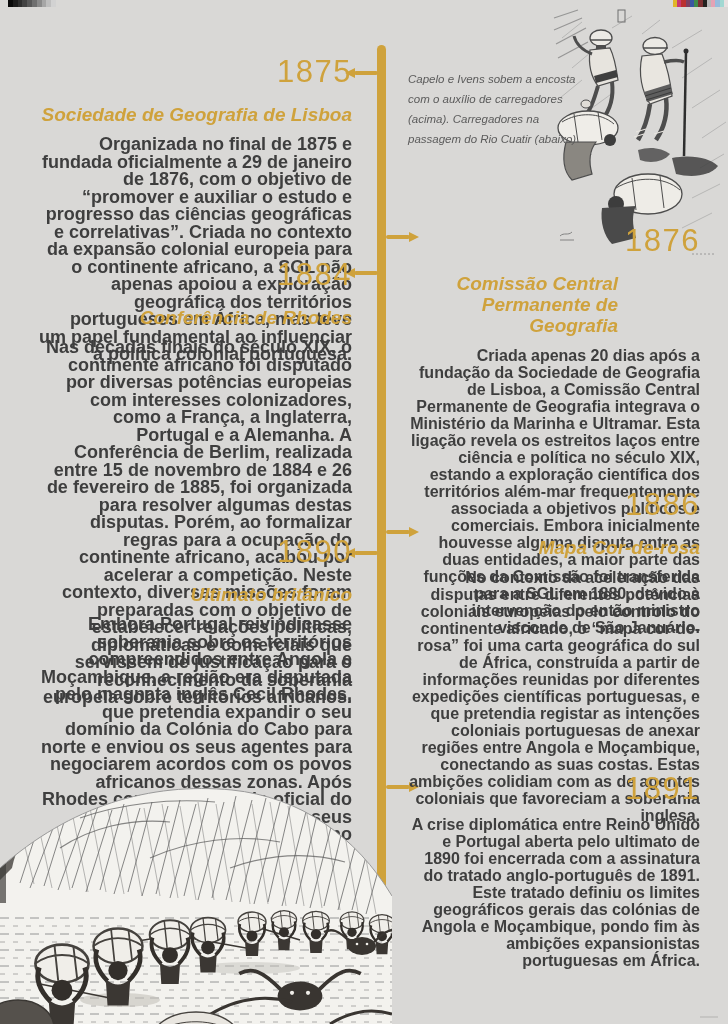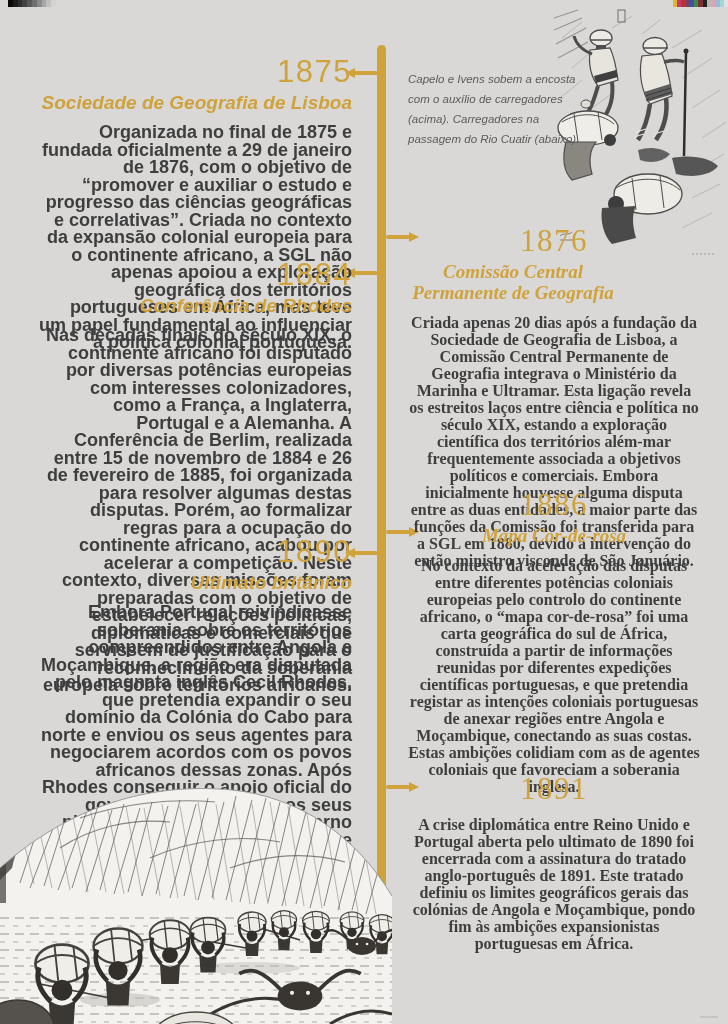--- a/index.html
+++ b/index.html
@@ -22,25 +22,25 @@
   .arrow .head{position:absolute;top:0;width:0;height:0;border-top:5px solid transparent;border-bottom:5px solid transparent;}
   .arrow-left{left:345px;}
   .arrow-left .shaft{left:9px;}
   .arrow-left .head{left:0;border-right:10px solid #cfa23c;}
   .arrow-right{left:386px;}
   .arrow-right .shaft{left:0;}
   .arrow-right .head{right:0;border-left:10px solid #cfa23c;}
   
   .event{position:absolute;}
   .event .year{font-size:31px;line-height:33px;font-weight:300;letter-spacing:1.5px;color:#cfa23c;}
-  .event .title{margin:4px 0 0 0;font-size:19px;line-height:21px;font-weight:700;font-style:italic;color:#cfa23c;}
+  .event .title{margin:16px 0 0 0;font-size:19px;line-height:21px;font-weight:700;font-style:italic;color:#cfa23c;}
   .event .body{margin:11px 0 0 0;font-weight:700;}
   .left-col{text-align:right;}
   .left-col .body{font-size:18px;line-height:17.5px;}
-  .right-col{text-align:center;font-family:Liberation Serif, serif;}
+  .right-col{text-align:right;}
   .right-col .body{font-size:16px;line-height:17px;}
   
   .caption{
     position:absolute;left:408px;top:57px;width:170px;
     font-size:11.5px;line-height:20px;font-style:italic;color:#5b5b5b;
   }
   
   .illus{position:absolute;}
   .illus-top-right{left:552px;top:8px;width:176px;height:256px;}
   .illus-bottom-left{left:0;top:788px;width:392px;height:236px;}

